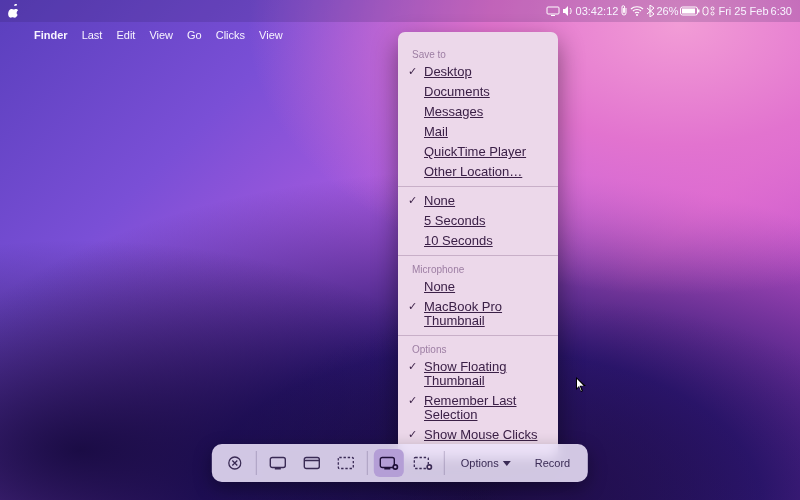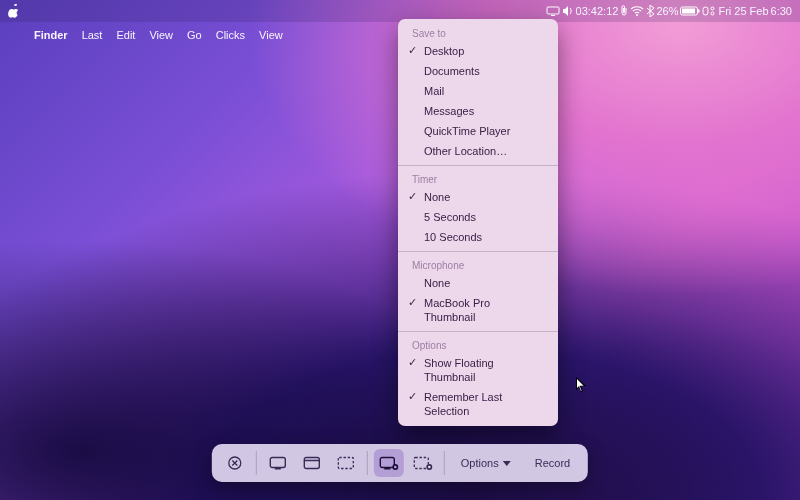--- a/index.html
+++ b/index.html
@@ -28,23 +28,23 @@
 
   
   .shotbar{position:absolute;left:50%;transform:translateX(-50%);bottom:18px;height:38px;display:flex;align-items:center;padding:0 6px;border-radius:10px;background:rgba(235,225,248,.88);backdrop-filter:blur(6px);box-shadow:0 6px 18px rgba(0,0,0,.35);}
   .shotbar .btn{width:30px;height:28px;margin:0 2px;border-radius:6px;display:flex;align-items:center;justify-content:center;color:#3a2b55;}
   .shotbar .btn.selected{background:#b49ed6;color:#1f1038;}
   .shotbar .sep{width:1px;height:24px;background:rgba(60,40,90,.25);margin:0 4px;}
   .shotbar .txtbtn{padding:0 10px;height:28px;margin:0 2px;border-radius:6px;display:flex;align-items:center;color:#3a2b55;gap:4px;}
   .caret{width:0;height:0;border-left:4px solid transparent;border-right:4px solid transparent;border-top:5px solid #3a2b55;}
 
   
-  .optmenu{position:absolute;bottom:74px;left:50%;transform:translateX(-2px);width:160px;background:#ecd8ea;border-radius:7px;box-shadow:0 10px 26px rgba(0,0,0,.45);padding:5px 0;color:#3a2146;}
+  .optmenu{position:absolute;bottom:42px;left:50%;transform:translateX(-2px);width:160px;background:#ecd8ea;border-radius:7px;box-shadow:0 10px 26px rgba(0,0,0,.45);padding:13px 0;color:#3a2146;}
   .optmenu .hdr{padding:4px 14px 2px;font-size:10px;color:#9d7ea3;}
-  .optmenu .row{position:relative;padding:3px 14px 3px 26px;font-size:11px;line-height:14px;color:#3b2047;}
+  .optmenu .row{position:relative;padding:3px 14px 3px 26px;font-size:13px;line-height:14px;color:#3b2047;text-decoration:underline;}
   .optmenu .row.checked:before{content:"✓";position:absolute;left:10px;top:2px;font-size:11px;}
   .optmenu .div{height:1px;background:rgba(90,50,100,.25);margin:4px 0;}
 
   
   .cursor{position:absolute;pointer-events:none;}
 
   svg{display:block;}
 </style>
 </head>
 <body>
@@ -113,37 +113,37 @@
     </span>
     <span>Fri 25 Feb</span>
     <span>6:30</span>
   </div>
 </div>
 
 <div class="optmenu" id="optmenu">
     <div class="hdr">Save to</div>
     <div class="row checked">Desktop</div>
     <div class="row">Documents</div>
+    <div class="row">Messages</div>
     <div class="row">Mail</div>
-    <div class="row">Messages</div>
     <div class="row">QuickTime Player</div>
     <div class="row">Other Location…</div>
     <div class="div"></div>
-    <div class="hdr">Timer</div>
     <div class="row checked">None</div>
     <div class="row">5 Seconds</div>
     <div class="row">10 Seconds</div>
     <div class="div"></div>
     <div class="hdr">Microphone</div>
     <div class="row">None</div>
     <div class="row checked">MacBook Pro Thumbnail</div>
     <div class="div"></div>
     <div class="hdr">Options</div>
     <div class="row checked">Show Floating Thumbnail</div>
     <div class="row checked">Remember Last Selection</div>
+    <div class="row checked">Show Mouse Clicks</div>
   </div>
 
 <div class="shotbar">
   <div class="btn">
     <svg width="14" height="14" viewBox="0 0 14 14">
         <circle cx="7" cy="7" r="6" fill="none" stroke="currentColor" stroke-width="1.3"></circle>
         <path d="M4.5 4.5l5 5M9.5 4.5l-5 5" stroke="currentColor" stroke-width="1.3"></path>
       </svg>
   </div>
   <div class="sep"></div>

